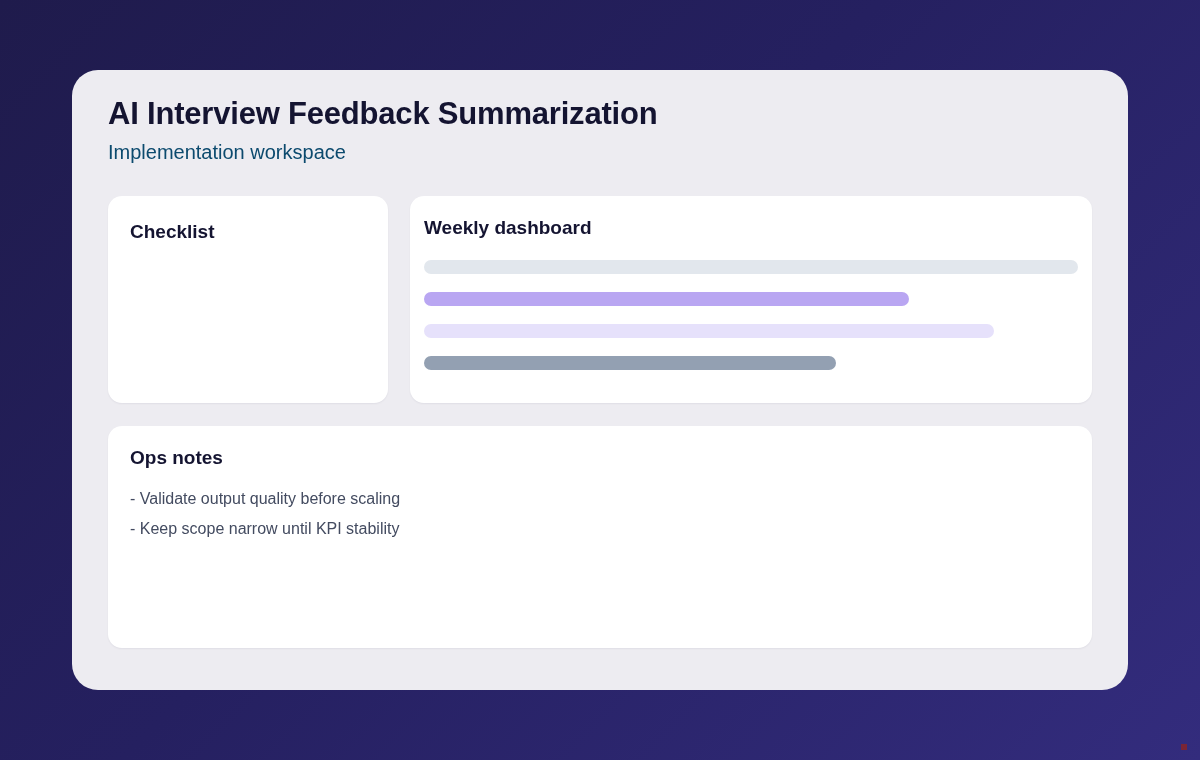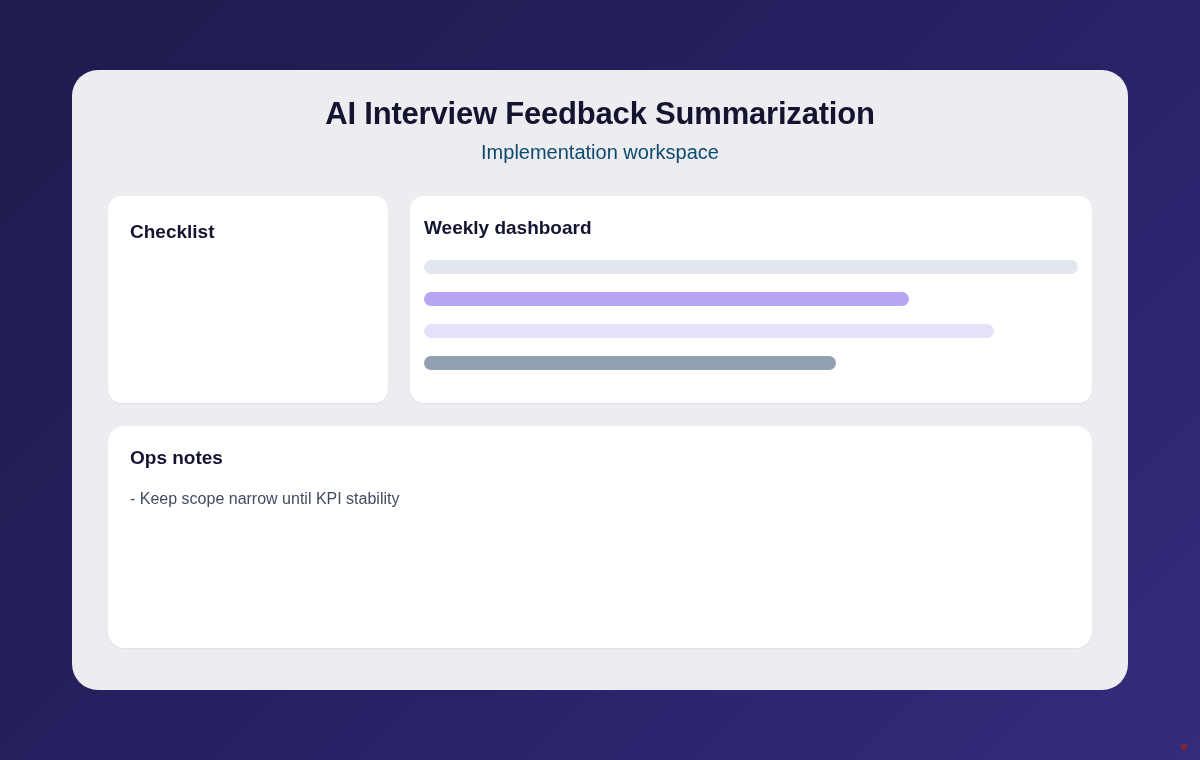--- a/index.html
+++ b/index.html
@@ -26,21 +26,20 @@
     background: #edecf1;
     border-radius: 26px;
     padding: 0;
   }
 
   .header {
     position: absolute;
     left: 36px;
     top: 24px;
     right: 36px;
-    text-align: center;
   }
 
   .page-title {
     font-size: 31px;
     font-weight: bold;
     color: #141431;
     letter-spacing: -0.2px;
     line-height: 40px;
   }
 
@@ -79,21 +78,20 @@
     padding: 20px 14px;
   }
 
   .card-notes {
     position: absolute;
     left: 36px;
     top: 356px;
     right: 36px;
     height: 222px;
     padding: 20px 22px;
-    border-radius: 16px;
   }
 
   .card-title {
     font-size: 19px;
     font-weight: bold;
     color: #141431;
     line-height: 24px;
   }
 
   
@@ -173,19 +171,20 @@
           <div class="bar" style="width: 63%; background: rgb(147, 160, 178);"></div>
         </div>
       </div>
     </div>
 
   </div>
 
   <div class="card card-notes">
     <div class="card-title">Ops notes</div>
     <ul class="notes">
+      <li>- Validate output quality before scaling</li>
       <li>- Keep scope narrow until KPI stability</li>
     </ul>
   </div>
 
 </div>
 
 <div class="marker-dot" style="background: rgb(122, 37, 53);"></div>
 
 </body></html>

